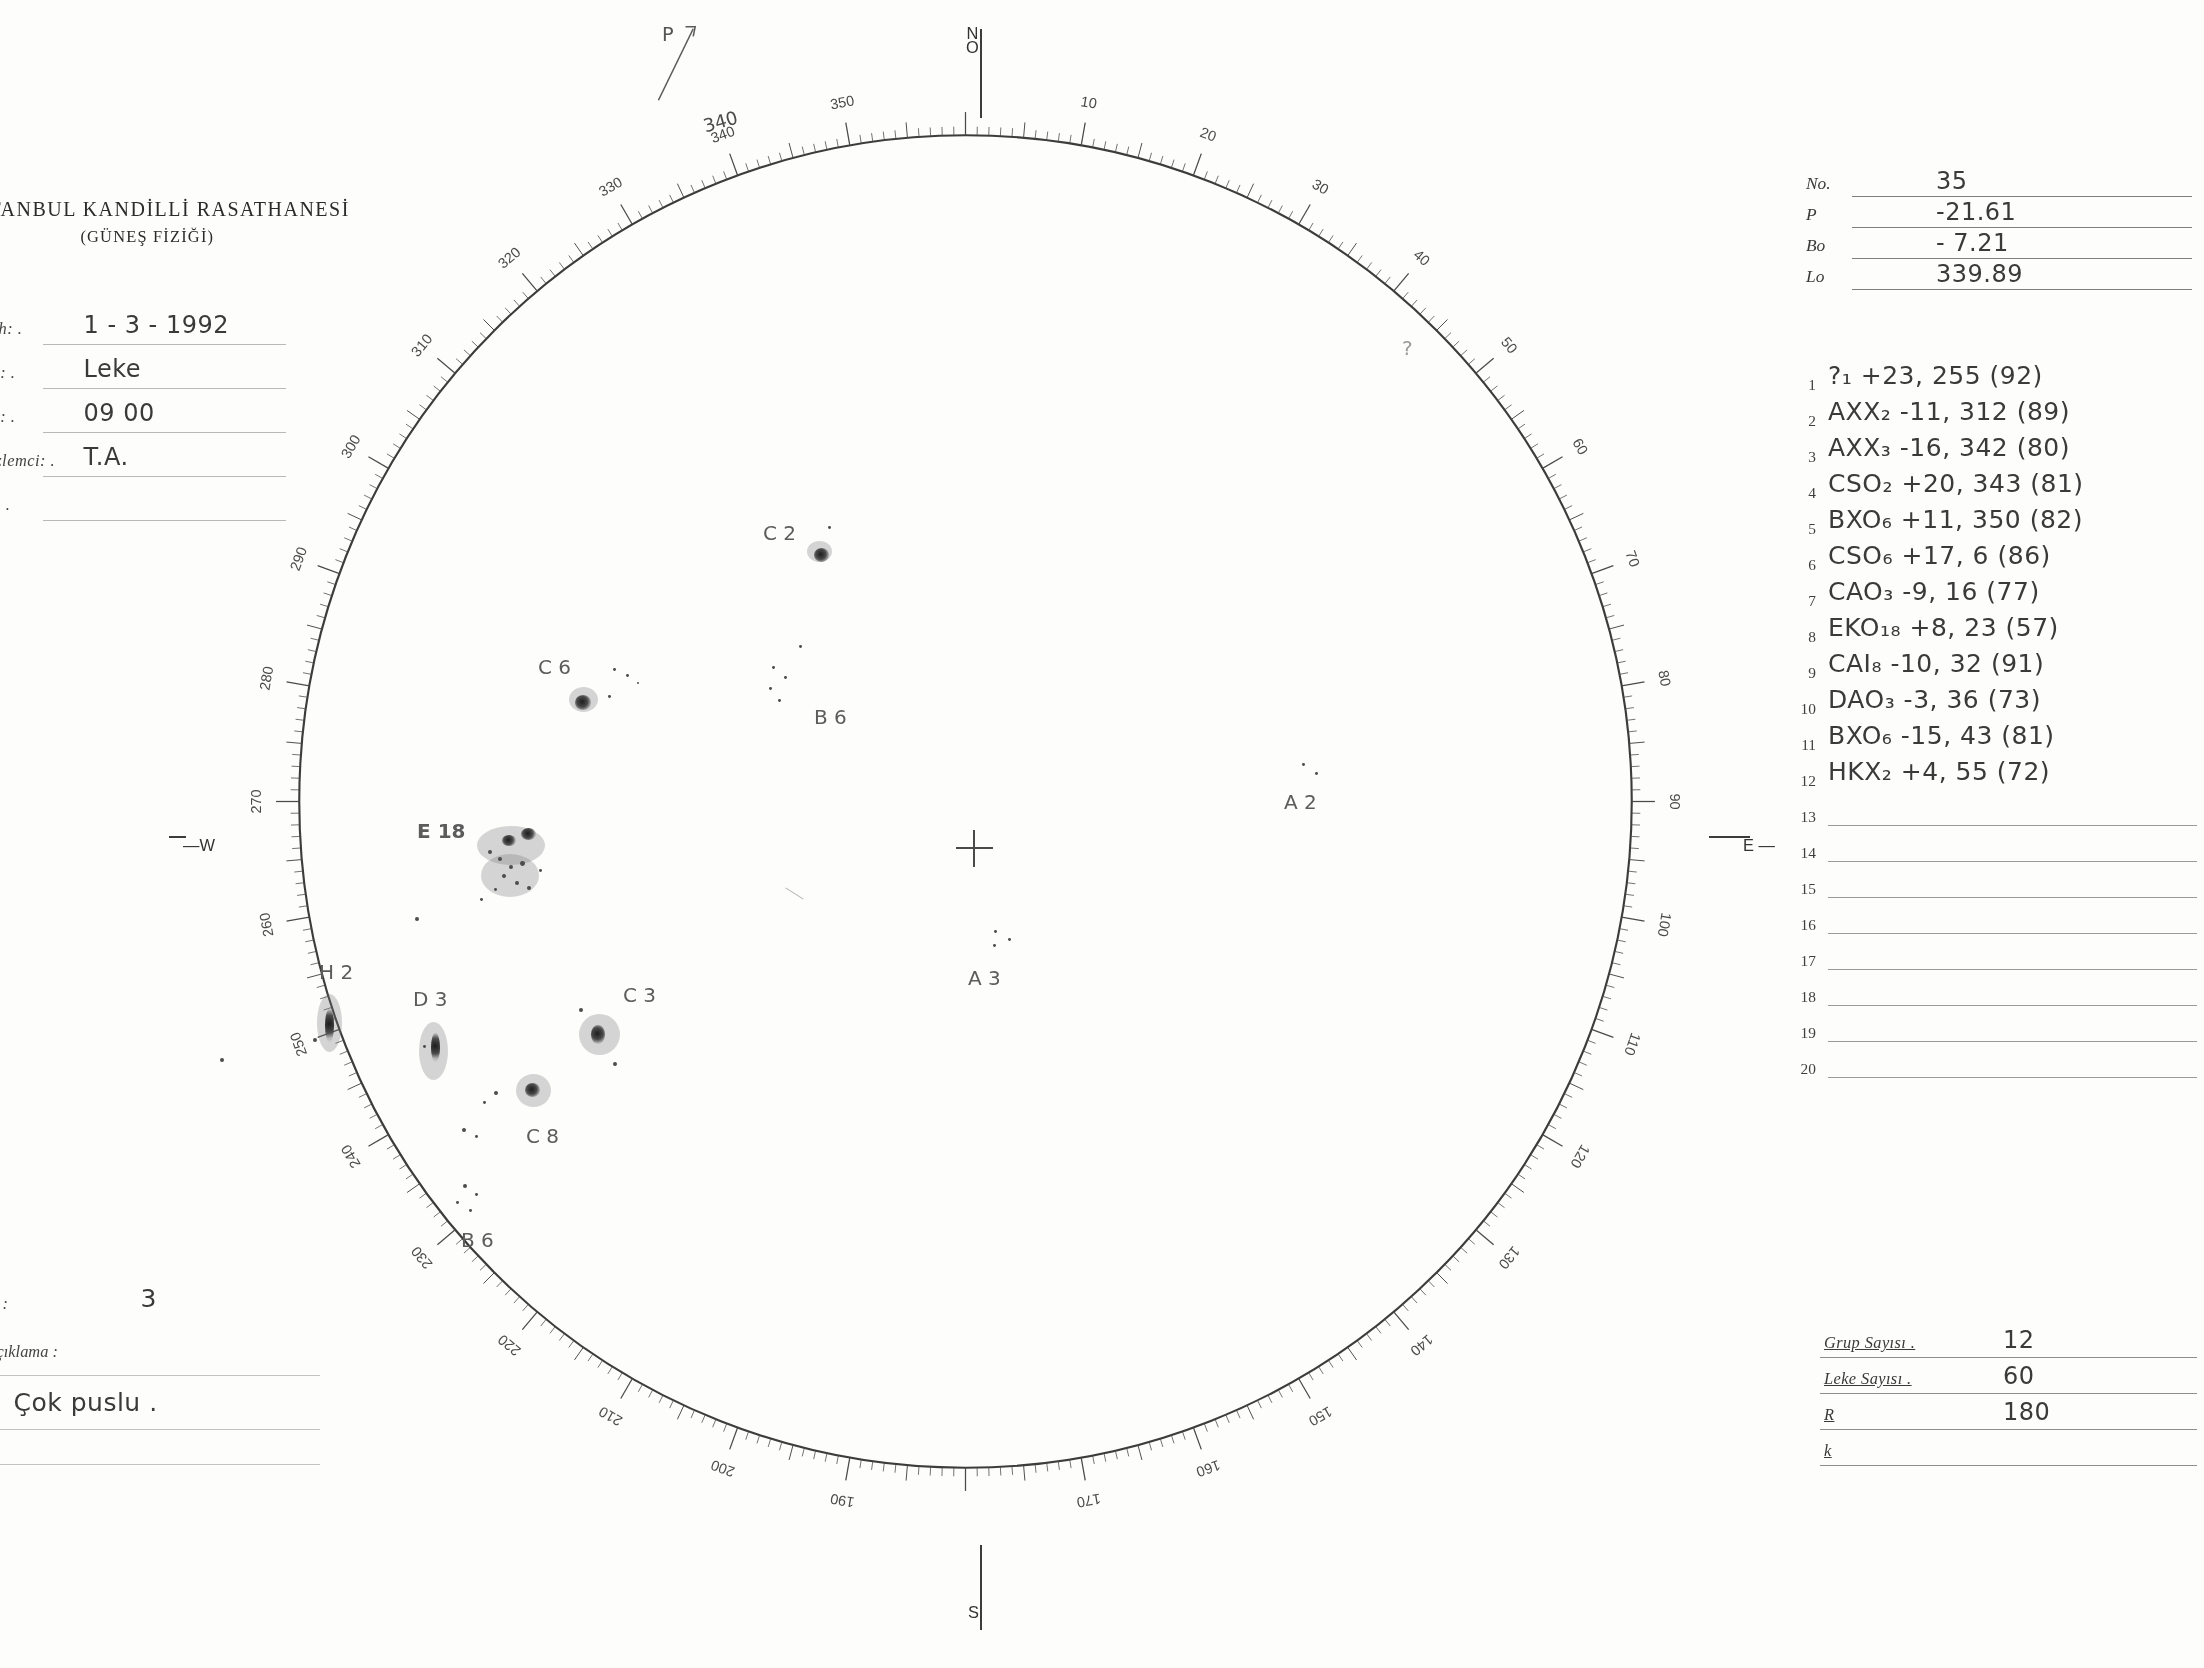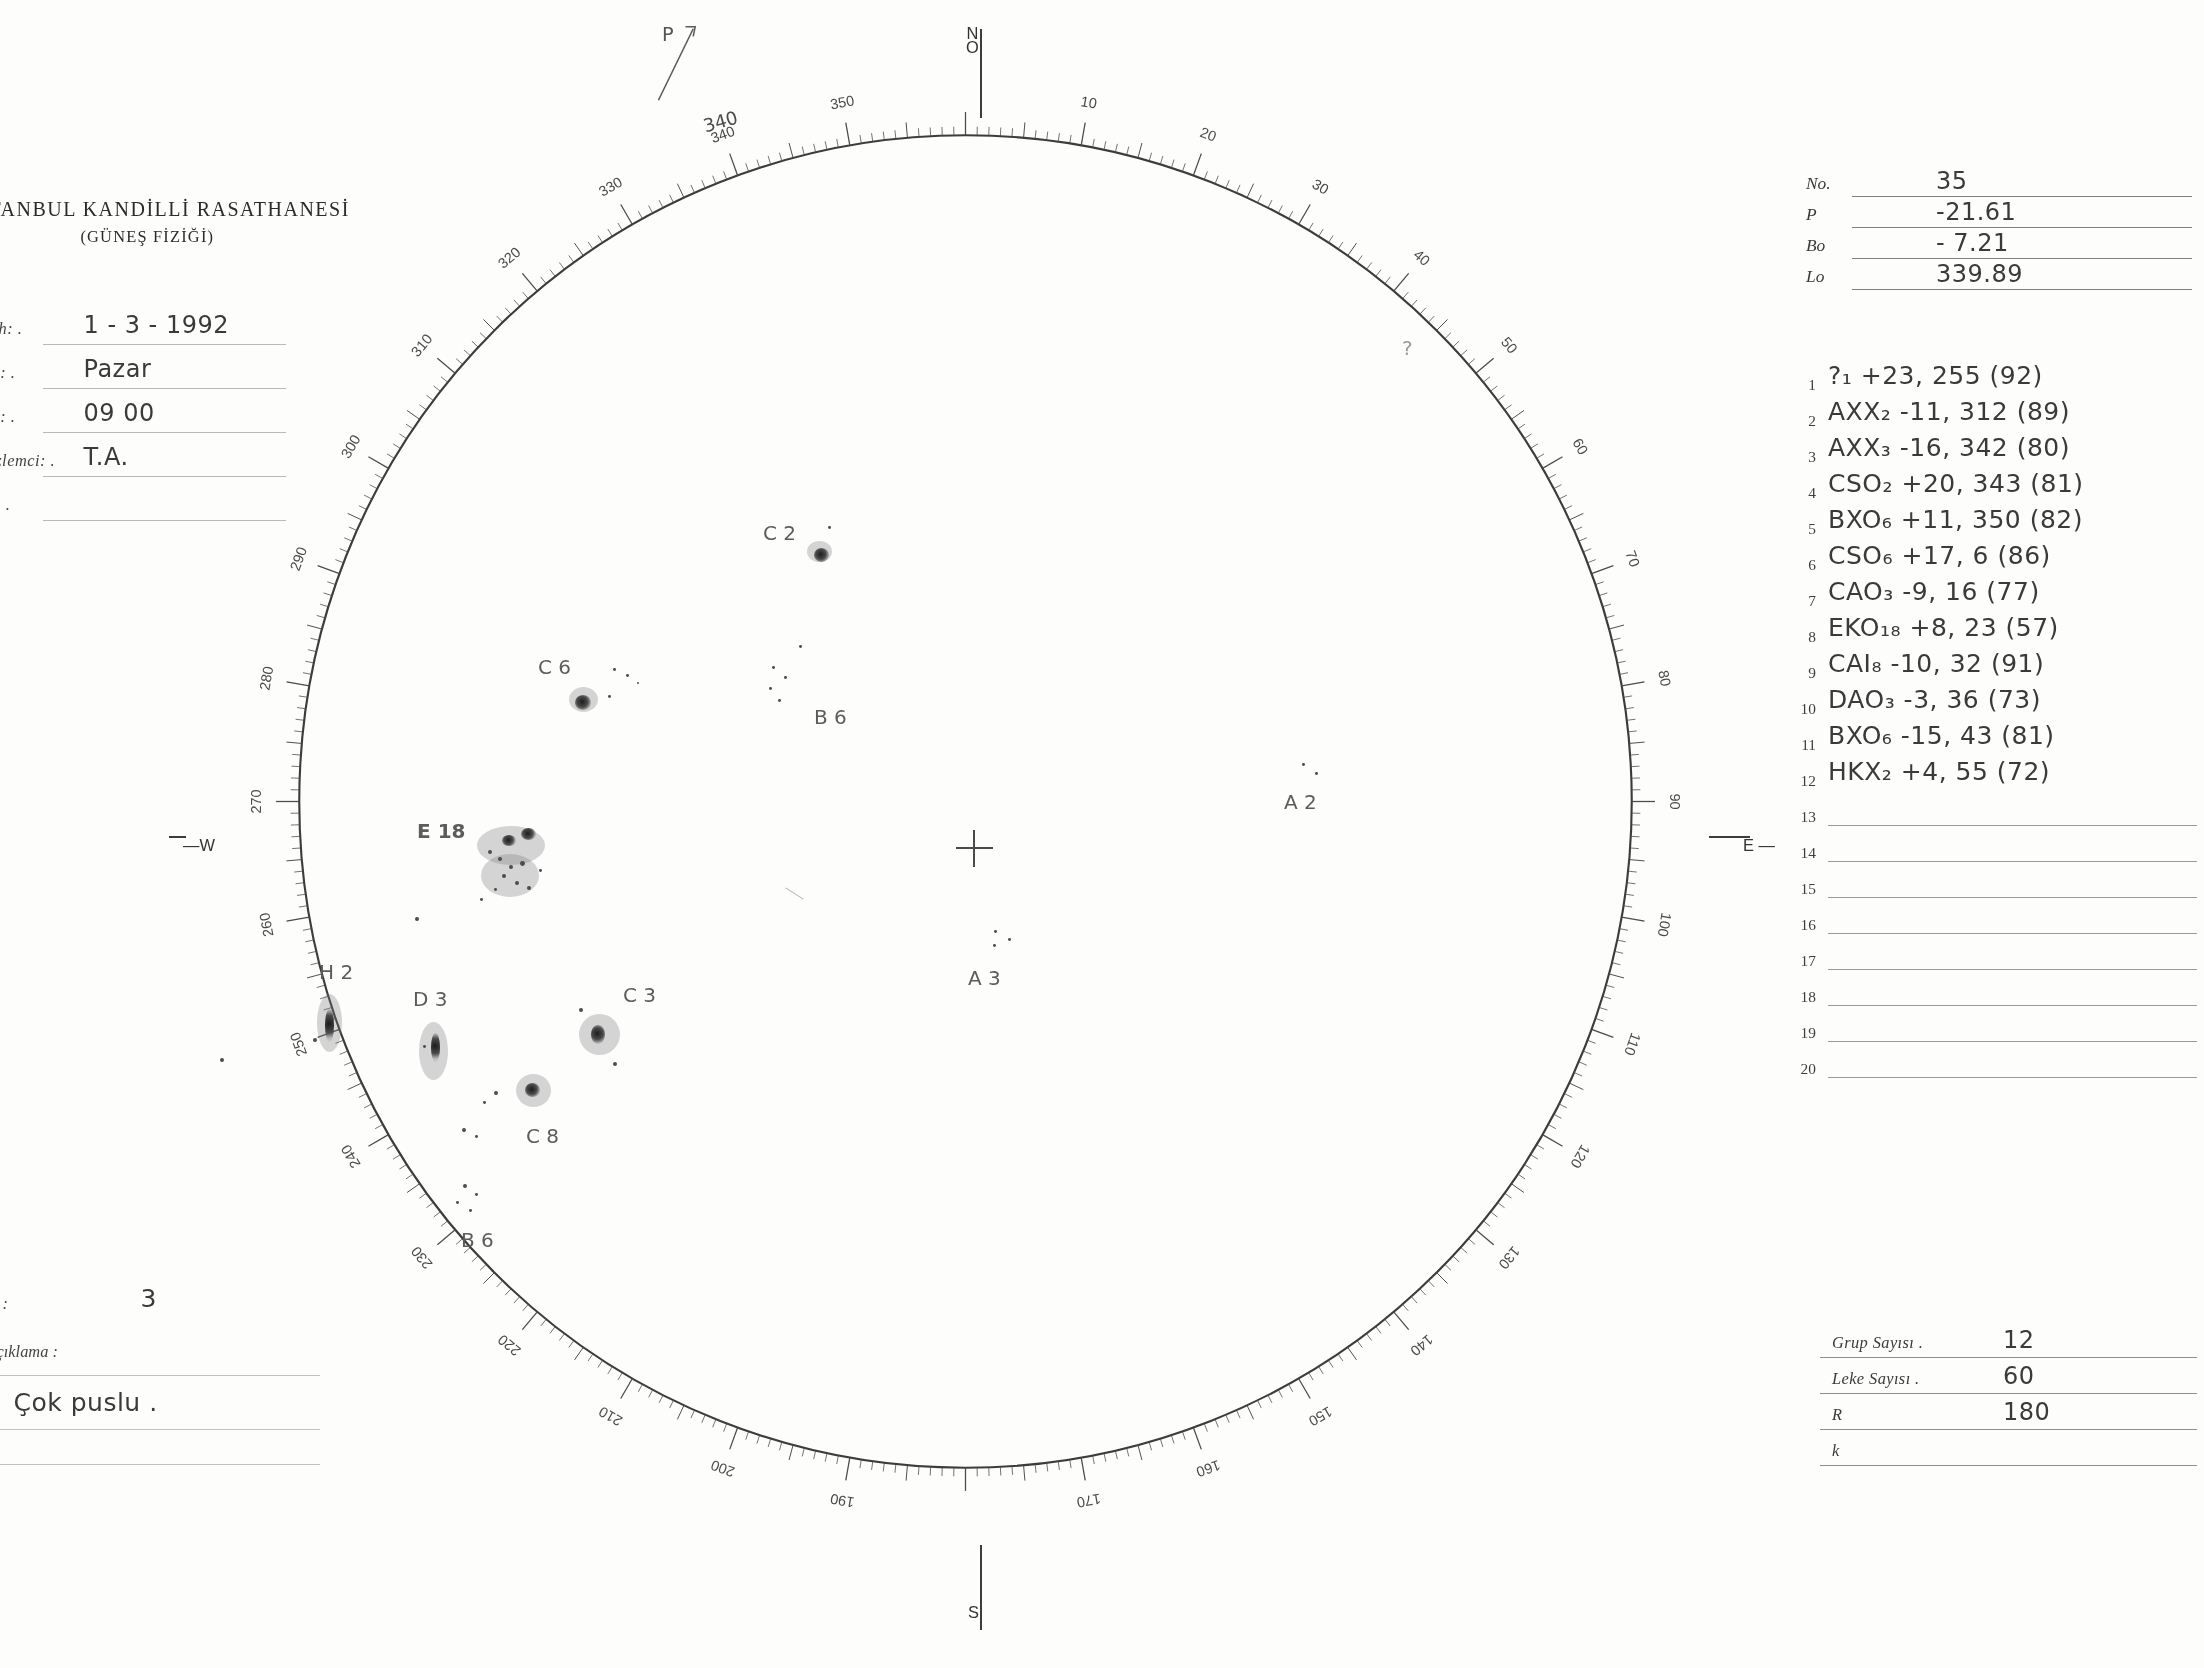--- a/index.html
+++ b/index.html
@@ -158,23 +158,24 @@
 
   
   #totals {
     position: absolute;
     left: 1820px;
     top: 1328px;
     width: 377px;
   }
   .tot-row { position: relative; height: 36px; }
   .tot-label {
-    position: absolute; left: 12px; top: 4.8px;
+    position: absolute; left: 4px; top: 4.8px;
     font-size: 16.4px; font-style: italic; color: #3a3a3a;
     letter-spacing: 0.4px;
+    text-decoration: underline;
   }
   .tot-line {
     position: absolute; left: 0; right: 0; top: 29px;
     border-bottom: 1px solid #8e8e8e;
   }
   .tot-value {
     position: absolute; left: 183px; top: -1.9px;
     font-size: 24px;
   }
 
@@ -264,21 +265,21 @@
 
   <div id="meta-fields">
     <div class="meta-row">
       <span class="meta-label">rih: .</span>
       <span class="meta-line"></span>
       <span class="meta-value hand">1 - 3 - 1992</span>
     </div>
     <div class="meta-row">
       <span class="meta-label">in: .</span>
       <span class="meta-line"></span>
-      <span class="meta-value hand">Pazar</span>
+      <span class="meta-value hand">Leke</span>
     </div>
     <div class="meta-row">
       <span class="meta-label">at: .</span>
       <span class="meta-line"></span>
       <span class="meta-value hand">09 00</span>
     </div>
     <div class="meta-row">
       <span class="meta-label">özlemci: .</span>
       <span class="meta-line"></span>
       <span class="meta-value hand">T.A.</span>

